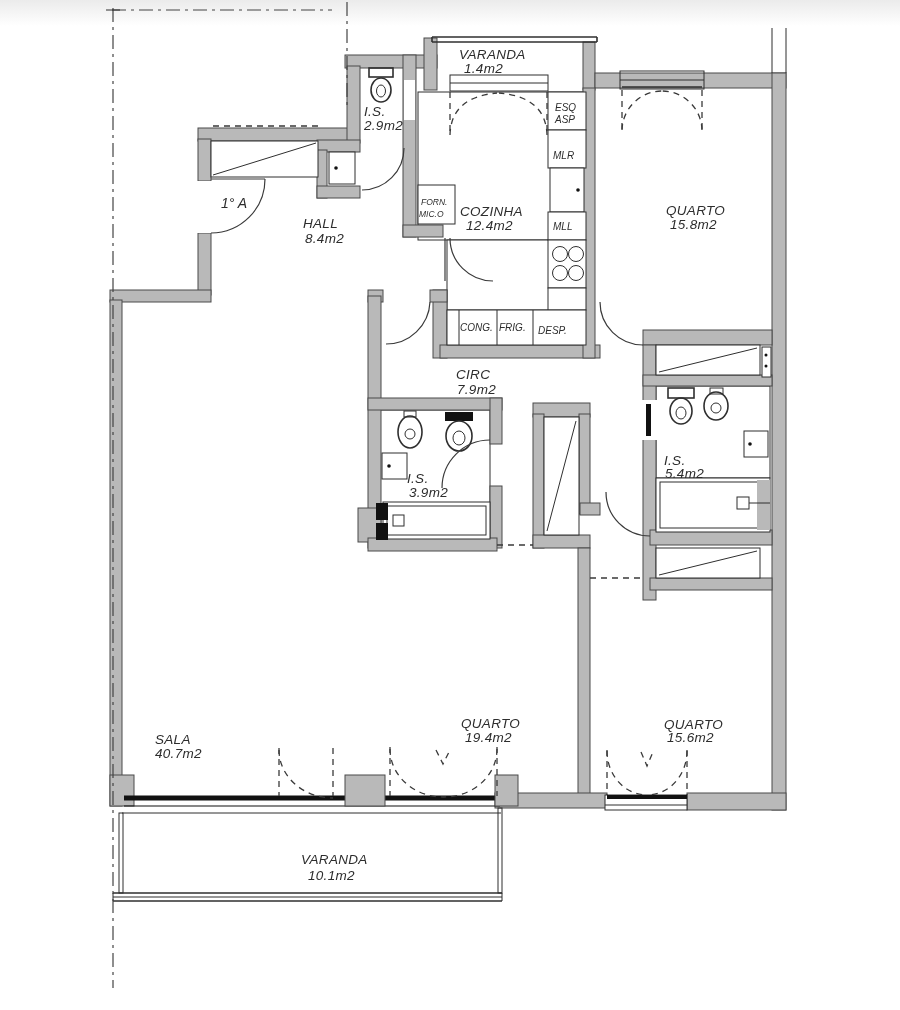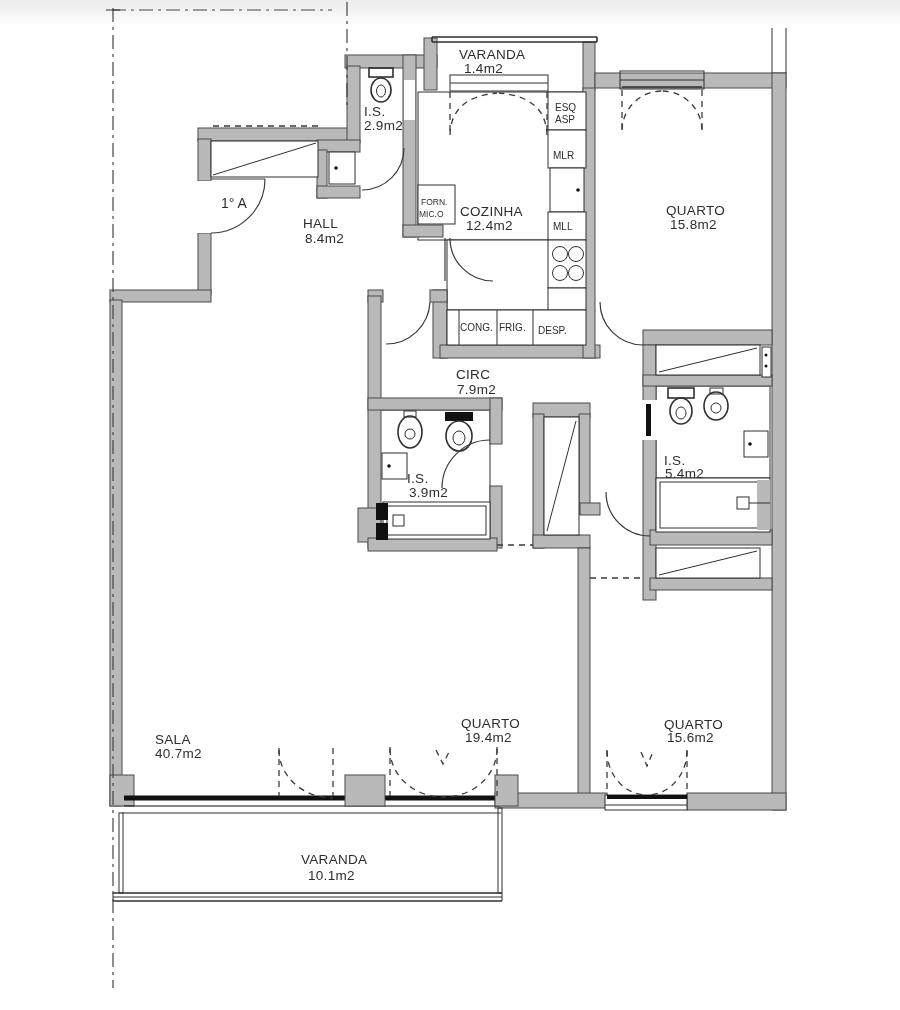--- a/index.html
+++ b/index.html
@@ -1,17 +1,17 @@
 <!DOCTYPE html>
 <html><head>
 <meta charset="utf-8">
 <style>
   html,body{margin:0;padding:0;background:#ffffff;}
   #stage{position:relative;width:900px;height:1010px;background:#ffffff;overflow:hidden;
-         font-family:"Liberation Sans", sans-serif;}
+         font-family:"Liberation Sans", sans-serif;font-style:italic;}
   svg{position:absolute;left:0;top:0;}
   text{fill:#2d2d2d;font-family:"Liberation Sans", sans-serif;}
   .room-name,.room-area{font-size:13.5px;letter-spacing:.3px;}
   .unit{font-size:14px;}
   .k-lbl{font-size:10px;}
   .k-sm{font-size:8.5px;}
   .wall{fill:#b9b9b9;stroke:#4a4a4a;stroke-width:1;}
   .thin{stroke:#2f2f2f;stroke-width:1;fill:none;}
   .thin2{stroke:#2f2f2f;stroke-width:1.6;fill:none;}
   .whitebox{fill:#ffffff;stroke:#2f2f2f;stroke-width:1;}

